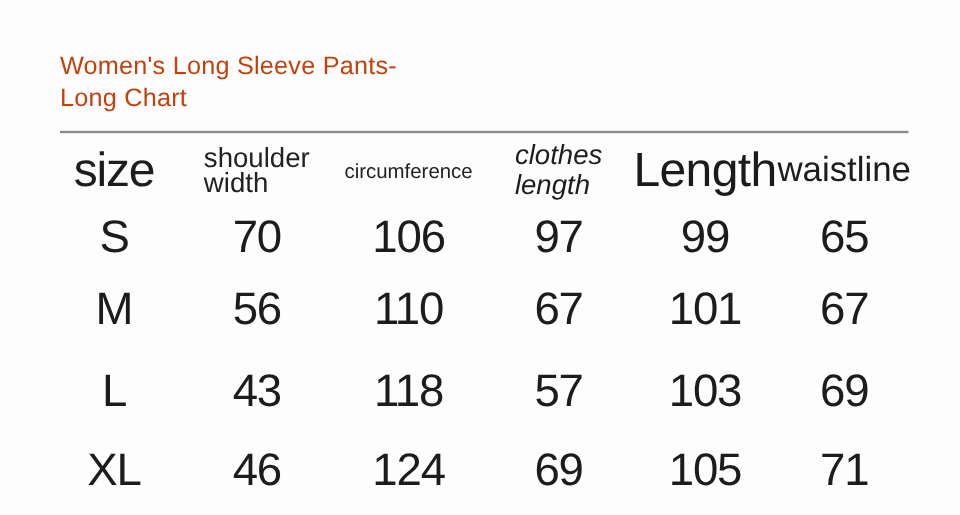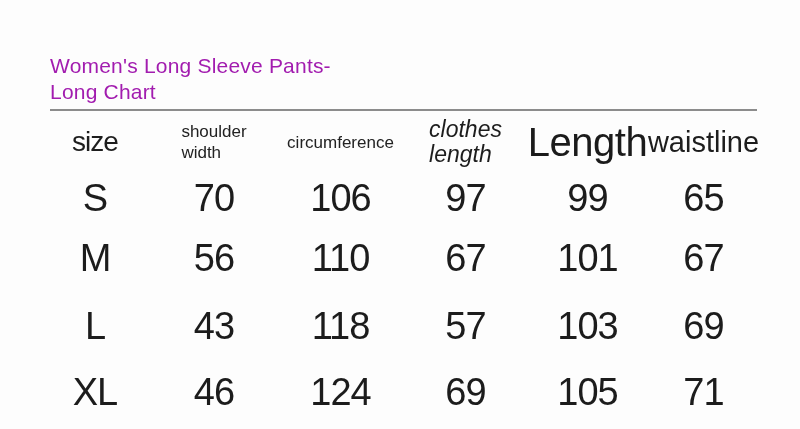--- a/index.html
+++ b/index.html
@@ -11,24 +11,24 @@
     height: 429px;
     position: relative;
     overflow: hidden;
     background: #fdfdfd;
     font-family: "Liberation Sans", sans-serif;
     color: #222;
   }
   .title {
     position: absolute;
     left: 50px;
-    top: 53px;
+    top: 43px;
     font-size: 21px;
     line-height: 26px;
-    color: #a21caf;
+    color: #c2410c;
     letter-spacing: 0.2px;
   }
   .divider {
     position: absolute;
     left: 50px;
     top: 109px;
     width: 707px;
     height: 2px;
     background: #8c8c8c;
   }
@@ -42,22 +42,22 @@
   }
   .cell {
     display: flex;
     align-items: center;
     justify-content: center;
     white-space: nowrap;
   }
   .hlines {
     text-align: left;
   }
-  .h-size      { font-size: 28px; color: #1d1d1d; letter-spacing: -1px; }
-  .h-shoulder  { font-size: 17px; line-height: 21px; color: #222; }
+  .h-size      { font-size: 40px; color: #1d1d1d; letter-spacing: -1px; }
+  .h-shoulder  { font-size: 23px; line-height: 21px; color: #222; }
   .h-chest     { font-size: 17px; line-height: 19px; color: #222; }
   .h-clothes   { font-size: 23px; line-height: 25px; color: #1d1d1d; font-style: italic; }
   .h-length    { font-size: 40px; color: #1b1b1b; letter-spacing: -0.5px; }
   .h-waist     { font-size: 29px; color: #1d1d1d; }
   .num {
     font-size: 38px;
     color: #1c1c1c;
     letter-spacing: -1px;
   }
 </style>

